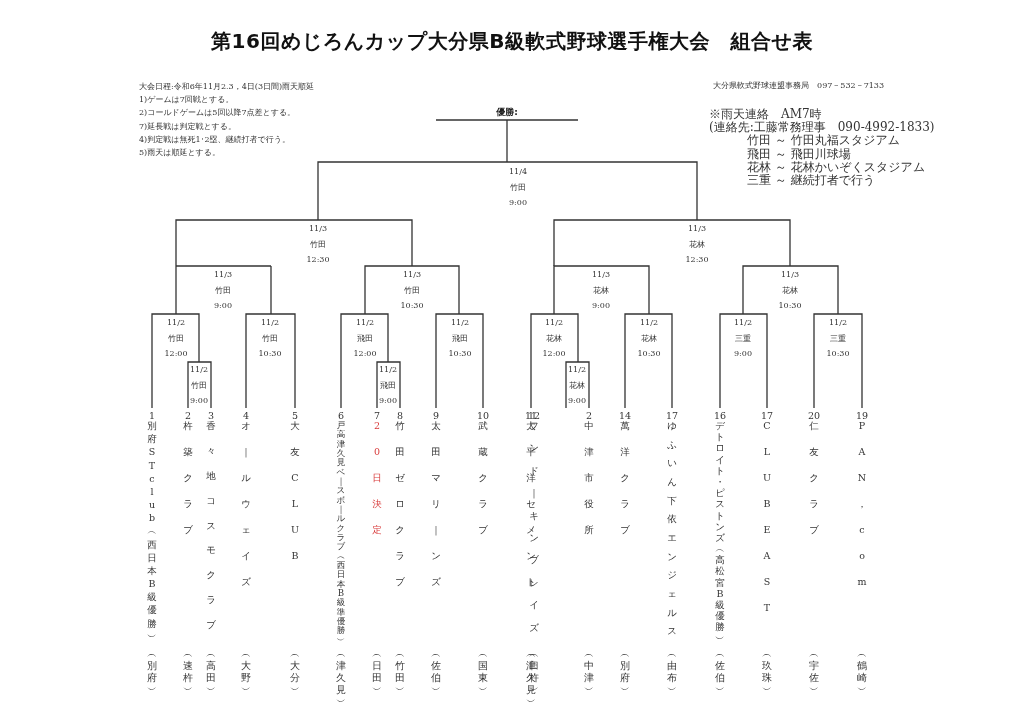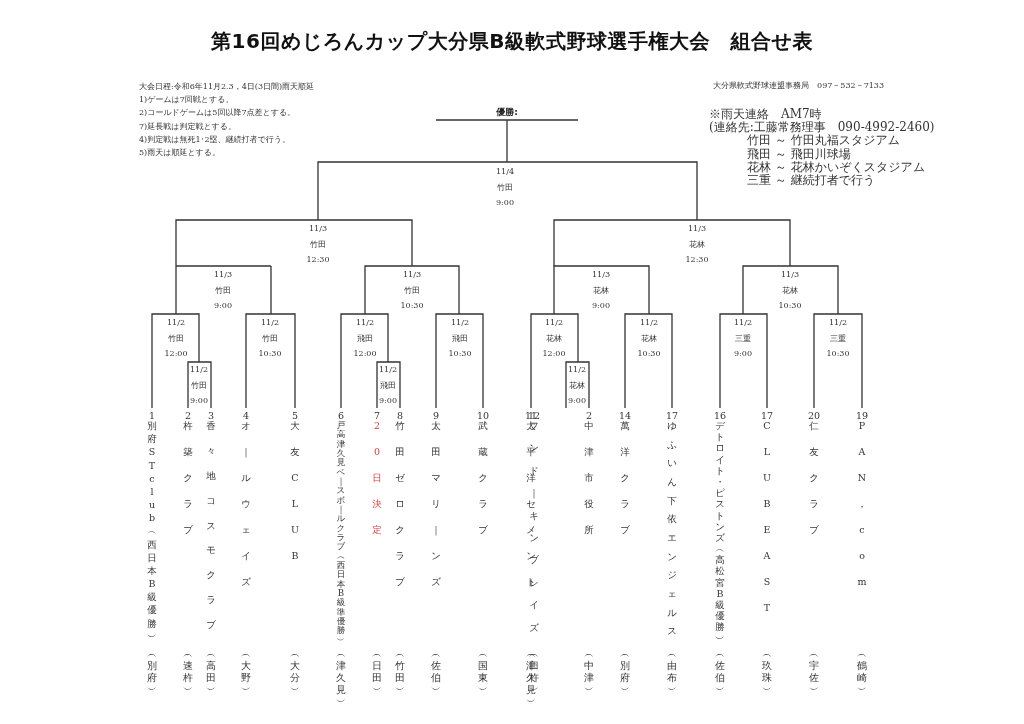--- a/index.html
+++ b/index.html
@@ -33,21 +33,21 @@
   <div>2)コールドゲームは5回以降7点差とする。</div>
   <div>7)延長戦は判定戦とする。</div>
   <div>4)判定戦は無死1･2塁、継続打者で行う。</div>
   <div>5)雨天は順延とする。</div>
 </div>
 
 <div class="abs office">大分県軟式野球連盟事務局　097－532－7133</div>
 
 <div class="abs rain">
   <div>※雨天連絡　AM7時</div>
-  <div>(連絡先:工藤常務理事　090-4992-2460)</div>
+  <div>(連絡先:工藤常務理事　090-4992-1833)</div>
   <div class="venue">竹田 ～ 竹田丸福スタジアム</div>
   <div class="venue">飛田 ～ 飛田川球場</div>
   <div class="venue">花林 ～ 花林かいぞくスタジアム</div>
   <div class="venue">三重 ～ 継続打者で行う</div>
 </div>
 
 <div class="abs champ">優勝:</div>
 
 <svg class="bracket" width="1024" height="724">
   <g stroke="#333" stroke-width="1.3" fill="none">
@@ -75,21 +75,21 @@
     <polyline points="625,408 625,314 672,314 672,408"></polyline>
     <polyline points="720,408 720,314 767,314 767,408"></polyline>
     <polyline points="814,408 814,314 862,314 862,408"></polyline>
 
     <polyline points="188,408 188,362 211,362 211,408"></polyline>
     <polyline points="377,408 377,362 400,362 400,408"></polyline>
     <polyline points="566,408 566,362 589,362 589,408"></polyline>
   </g>
 </svg>
 
-<div class="match" style="left:475px;top:164px;">
+<div class="match" style="left:488px;top:164px;">
   <div>11/4</div>
   <div>竹田</div>
   <div>9:00</div>
 </div>
 <div class="match" style="left:288px;top:221px;">
   <div>11/3</div>
   <div>竹田</div>
   <div>12:30</div>
 </div>
 <div class="match" style="left:667px;top:221px;">

